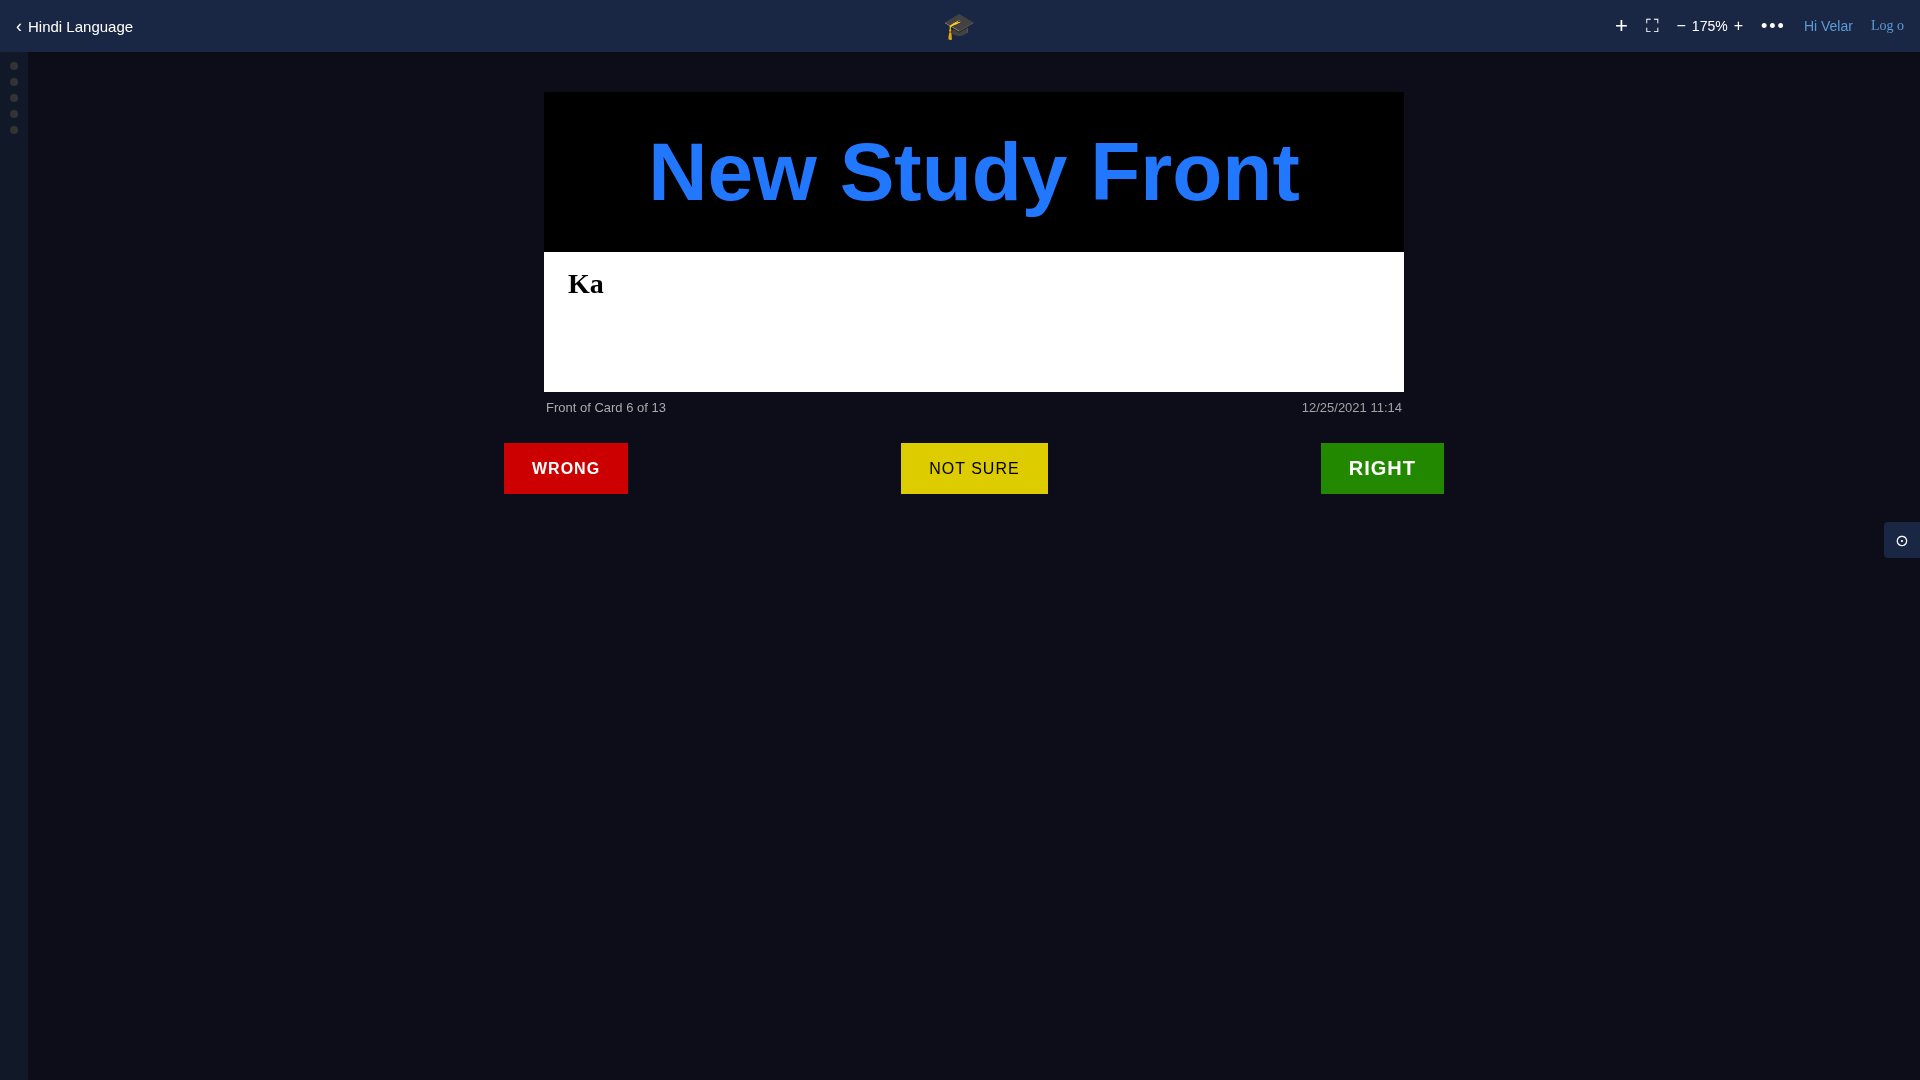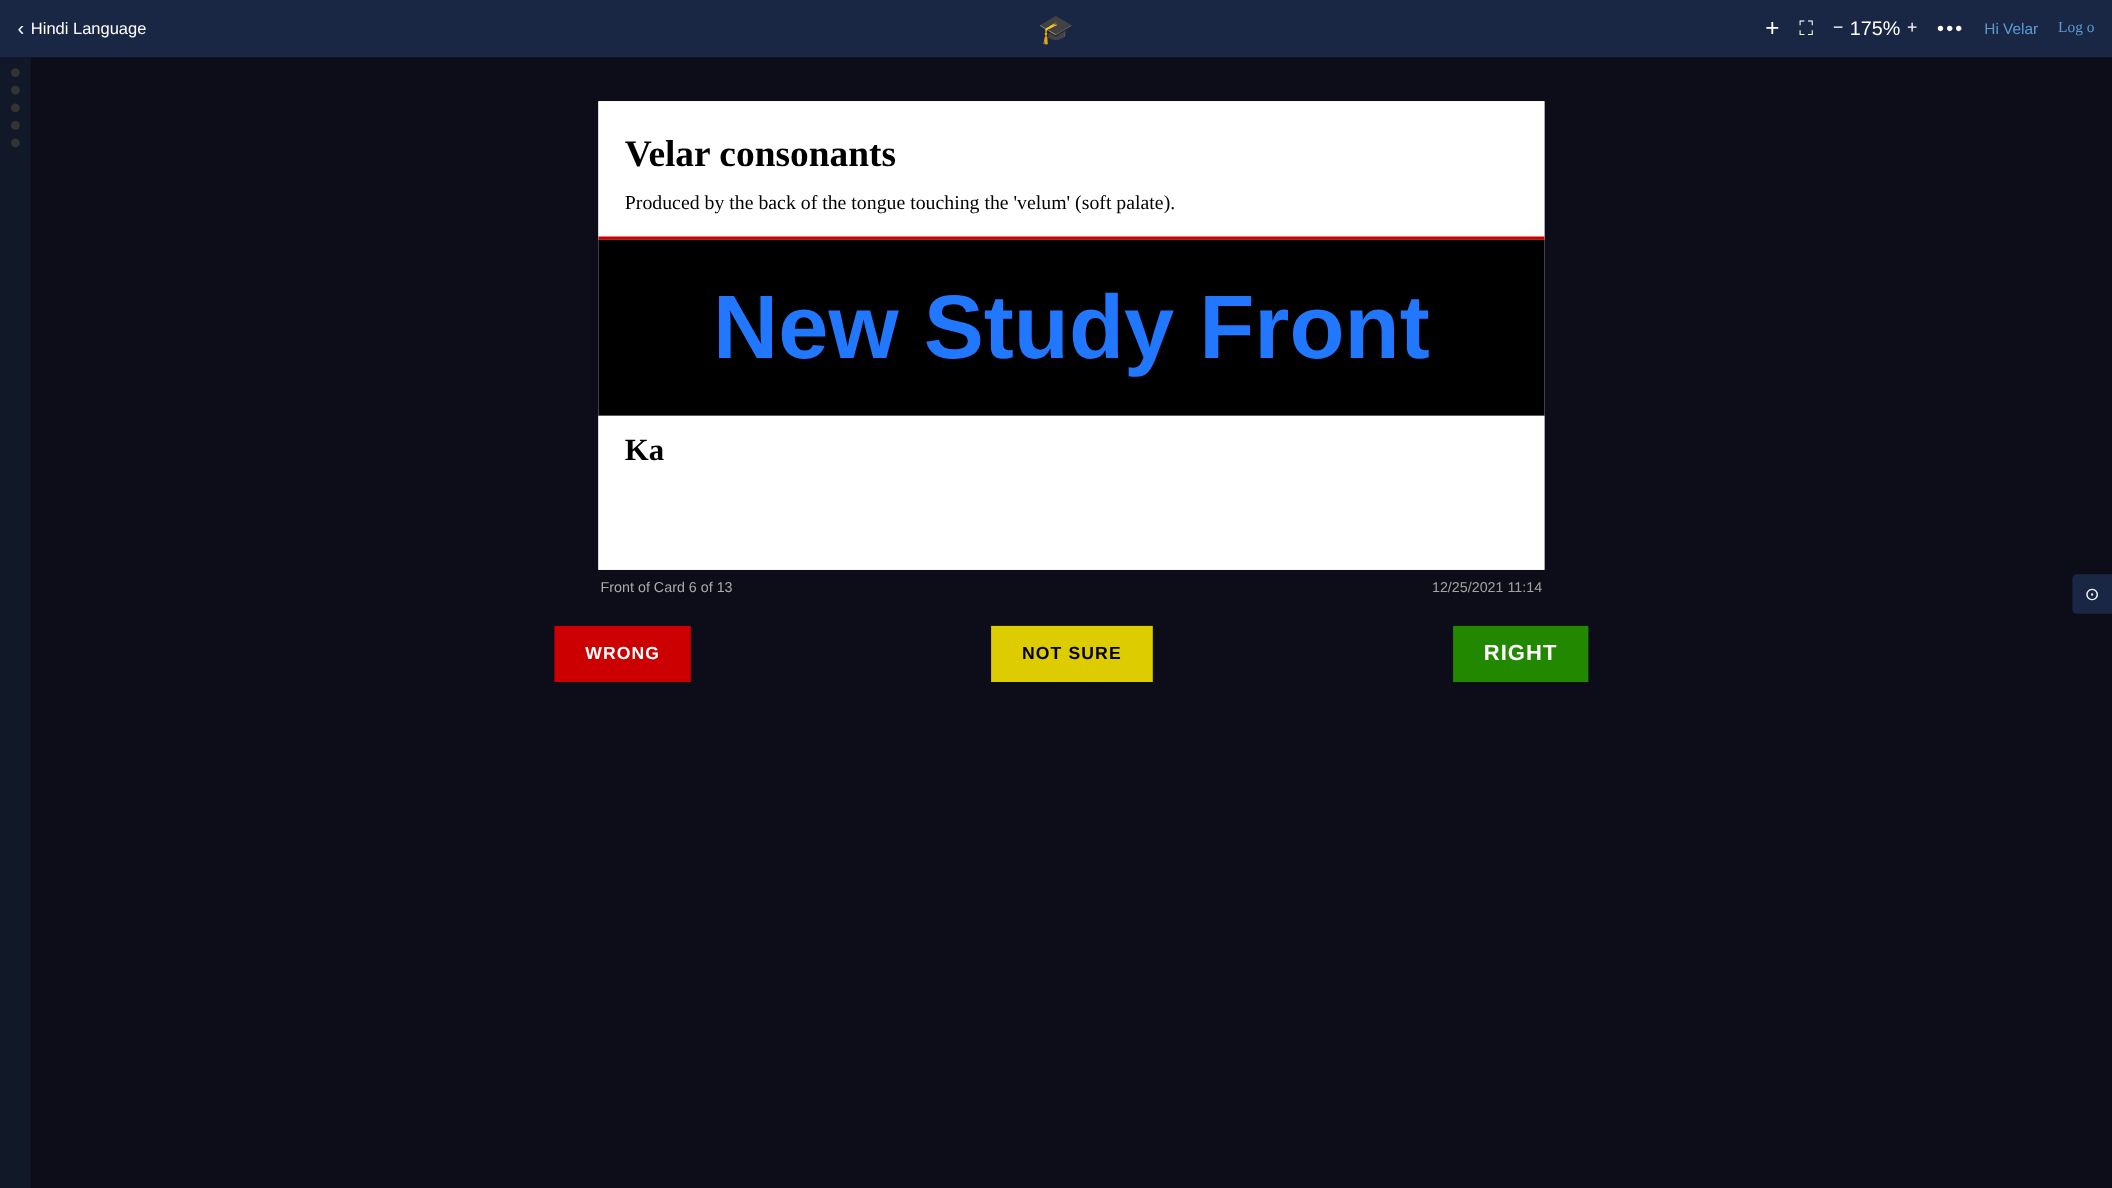--- a/index.html
+++ b/index.html
@@ -72,21 +72,21 @@
       gap: 6px;
       color: #fff;
       font-size: 14px;
     }
     #zoom-minus, #zoom-plus {
       cursor: pointer;
       font-size: 16px;
       color: #fff;
     }
     #zoom-level {
-      font-size: 18px;
+      font-size: 14px;
       color: #fff;
     }
     #more-btn {
       cursor: pointer;
       font-size: 18px;
       letter-spacing: 2px;
       color: #fff;
     }
     #user-greeting {
       color: #5b9bd5;
@@ -223,21 +223,21 @@
       font-weight: bold;
       font-size: 16px;
       padding: 14px 28px;
       border: none;
       cursor: pointer;
       letter-spacing: 1px;
     }
     #not-sure-btn {
       background-color: #ddcc00;
       color: #000;
-      font-weight: bold;
+      font-weight: normal;
       font-size: 16px;
       padding: 14px 28px;
       border: none;
       cursor: pointer;
       letter-spacing: 1px;
     }
     #right-btn {
       background-color: #228800;
       color: #fff;
       font-weight: bold;
@@ -297,24 +297,20 @@
   <div class="sidebar-dot"></div>
   <div class="sidebar-dot"></div>
   <div class="sidebar-dot"></div>
   <div class="sidebar-dot"></div>
   <div class="sidebar-dot"></div>
 </div>
 
 <div id="main-content">
 
   <div id="card-container">
-    <div id="card-top">
-      <div id="card-heading">Velar consonants</div>
-      <div id="card-subtitle">Produced by the back of the tongue touching the 'velum' (soft palate).</div>
-    </div>
     <div id="card-banner">
       <div id="banner-text">New Study Front</div>
     </div>
     <div id="card-bottom">
       <div id="card-bottom-text">Ka</div>
     </div>
   </div>
 
   <div id="card-footer">
     <span id="card-position">Front of Card 6 of 13</span>

